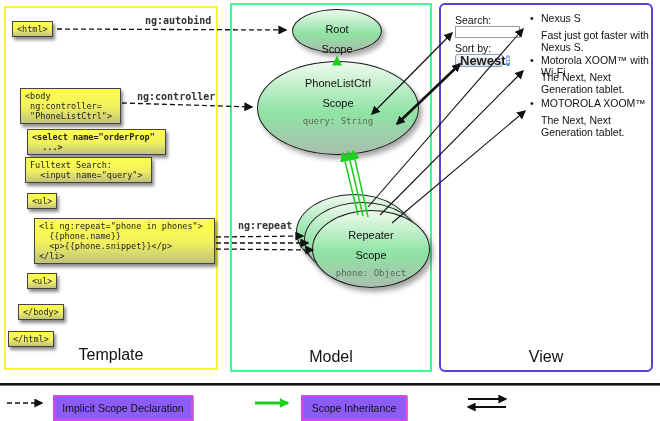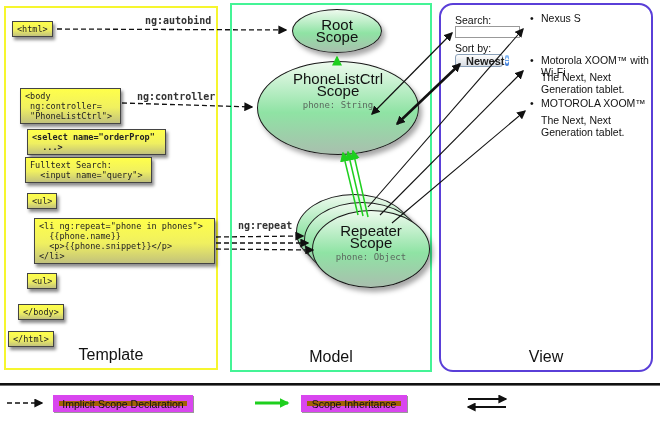--- a/index.html
+++ b/index.html
@@ -6,45 +6,45 @@
     --template-border:#f6f62e; --model-border:#44f496; --view-border:#5a3fd8;
     --green-arrow:#1ecf1e; --code-top:#ffff4a; --code-bottom:#c2c27c;
     --scope-top:#eefaee; --scope-mid:#8fe3a4; --scope-bottom:#a9bfae;
   }
   *{margin:0;padding:0;box-sizing:border-box}
   body{background:#fff;font-family:"Liberation Sans",sans-serif}
   .stage{position:relative;width:660px;height:421px;background:#fff;overflow:hidden}
   .col{position:absolute;background:#fff}
   .col-template{left:4px;top:6px;width:214px;height:364px;border:2px solid var(--template-border)}
   .col-model{left:230px;top:3px;width:202px;height:369px;border:2px solid var(--model-border)}
-  .col-view{left:439px;top:3px;width:214px;height:369px;border:2px solid var(--view-border);border-radius:14px}
+  .col-view{left:439px;top:3px;width:214px;height:369px;border:2px solid var(--view-border);border-radius:6px}
   .col-label{position:absolute;bottom:4px;left:0;width:100%;text-align:center;font-size:16px;color:#111}
   .codebox{position:absolute;font-family:"DejaVu Sans Mono",monospace;font-size:8.5px;line-height:10px;
     color:#222;white-space:pre;padding:2px 4px;border:1px solid #444;
     background:linear-gradient(to bottom,var(--code-top) 0%,#f0f060 55%,var(--code-bottom) 100%);
     box-shadow:2px 3px 3px rgba(0,0,0,.45);z-index:2}
   .b{font-weight:bold}
   .directive{position:absolute;font-family:"DejaVu Sans Mono",monospace;font-weight:bold;font-size:10px;color:#333;z-index:3}
   .scope{position:absolute;border:1.5px solid #1a1a1a;border-radius:50%;
     background:linear-gradient(to bottom,var(--scope-top) 0%,var(--scope-mid) 55%,var(--scope-bottom) 100%);
     box-shadow:3px 4px 5px rgba(0,0,0,.35);text-align:center;z-index:2}
-  .scope-title{font-size:15px;line-height:12px;color:#111;white-space:pre-line}
+  .scope-title{font-size:11px;line-height:20px;color:#111;white-space:pre-line}
   .scope-prop{font-family:"DejaVu Sans Mono",monospace;font-size:9px;line-height:10px;color:#5a6a5e}
   .scope-prop.bp{font-size:9.5px;font-weight:bold;color:#111}
   .viewtext{position:absolute;font-family:Liberation Sans, sans-serif;font-size:10.5px;color:#111;z-index:2}
   .vinput{position:absolute;width:65px;height:12px;border:1px solid #999;background:#fff;z-index:2;font-size:9px}
   .vselect{position:absolute;width:48px;height:13px;border:1px solid #8aa0b8;border-radius:3px;
     background:linear-gradient(#fdfdfd,#d8dde4);z-index:2;display:flex;align-items:center}
-  .vselect .txt{flex:1;font-size:11px;font-weight:bold;color:#222;padding-left:10px;font-family:"Liberation Sans",sans-serif}
+  .vselect .txt{flex:1;font-size:13px;font-weight:bold;color:#222;padding-left:4px;font-family:"Liberation Sans",sans-serif}
   .stepper{width:11px;height:11px;margin-right:1px;border-radius:2px;
     background:linear-gradient(#8cc0f7,#3a78d6);display:flex;flex-direction:column;align-items:center;justify-content:center}
   .stepper i{display:block;width:0;height:0;border-left:2.5px solid transparent;border-right:2.5px solid transparent}
   .stepper .up{border-bottom:3px solid #fff;margin-bottom:1px}
   .stepper .dn{border-top:3px solid #fff}
-  .legendbox{position:absolute;height:17px;border:6px solid #d946ef;background:#a16207;box-shadow:1px 1px 0 #999;
+  .legendbox{position:absolute;height:26px;border:2px solid #d946ef;background:#8b5cf6;box-shadow:1px 1px 0 #999;
     font-size:10.5px;color:#111;display:flex;align-items:center;justify-content:center;z-index:2}
   svg.overlay{position:absolute;left:0;top:0;z-index:5;pointer-events:none}
   .dash{stroke:#111;stroke-width:1.3;stroke-dasharray:5,3;fill:none}
   .solid{stroke:#111;fill:none}
   .green{stroke:var(--green-arrow);fill:none}
 </style>
 </head>
 <body>
 
 <div class="stage">
@@ -82,21 +82,21 @@
 
   <div class="scope" style="left:292px;top:9px;width:90px;height:44px;padding-top:9px">
     <div class="scope-title">Root
 Scope</div>
   </div>
 
   <div class="scope" style="left:257px;top:61px;width:162px;height:94px;padding-top:11px">
     <div class="scope-title">PhoneListCtrl
 Scope</div>
     <div style="height:3px"></div>
-    <div class="scope-prop">phone: String</div>
+    <div class="scope-prop">query: String</div>
   </div>
 
   <div class="scope" style="left:296px;top:194px;width:116px;height:76px"></div>
   <div class="scope" style="left:304px;top:202px;width:116px;height:76px"></div>
   <div class="scope" style="left:312px;top:210px;width:118px;height:78px;padding-top:14px;z-index:3">
     <div class="scope-title">Repeater
 Scope</div>
     <div style="height:3px"></div>
     <div class="scope-prop">phone: Object</div>
   </div>
@@ -107,20 +107,21 @@
   <div class="vselect" style="left:455px;top:54px">
     <span class="txt">Newest</span>
     <span class="stepper">
         <i class="up"></i>
         <i class="dn"></i>
       </span>
   </div>
 
   <div class="viewtext" style="left:530px;top:12px">•</div>
   <div class="viewtext" style="left:541px;top:12px">Nexus S</div>
+  <div class="viewtext" style="left:541px;top:29px">Fast just got faster with Nexus S.</div>
 
   <div class="viewtext" style="left:530px;top:54px">•</div>
   <div class="viewtext" style="left:541px;top:54px">Motorola XOOM™ with Wi-Fi</div>
   <div class="viewtext" style="left:541px;top:71px">The Next, Next Generation tablet.</div>
 
   <div class="viewtext" style="left:530px;top:97px">•</div>
   <div class="viewtext" style="left:541px;top:97px">MOTOROLA XOOM™</div>
   <div class="viewtext" style="left:541px;top:114px">The Next, Next Generation tablet.</div>
 
   <div class="legendbox" style="left:53px;top:395px;width:140px">Implicit Scope Declaration</div>

